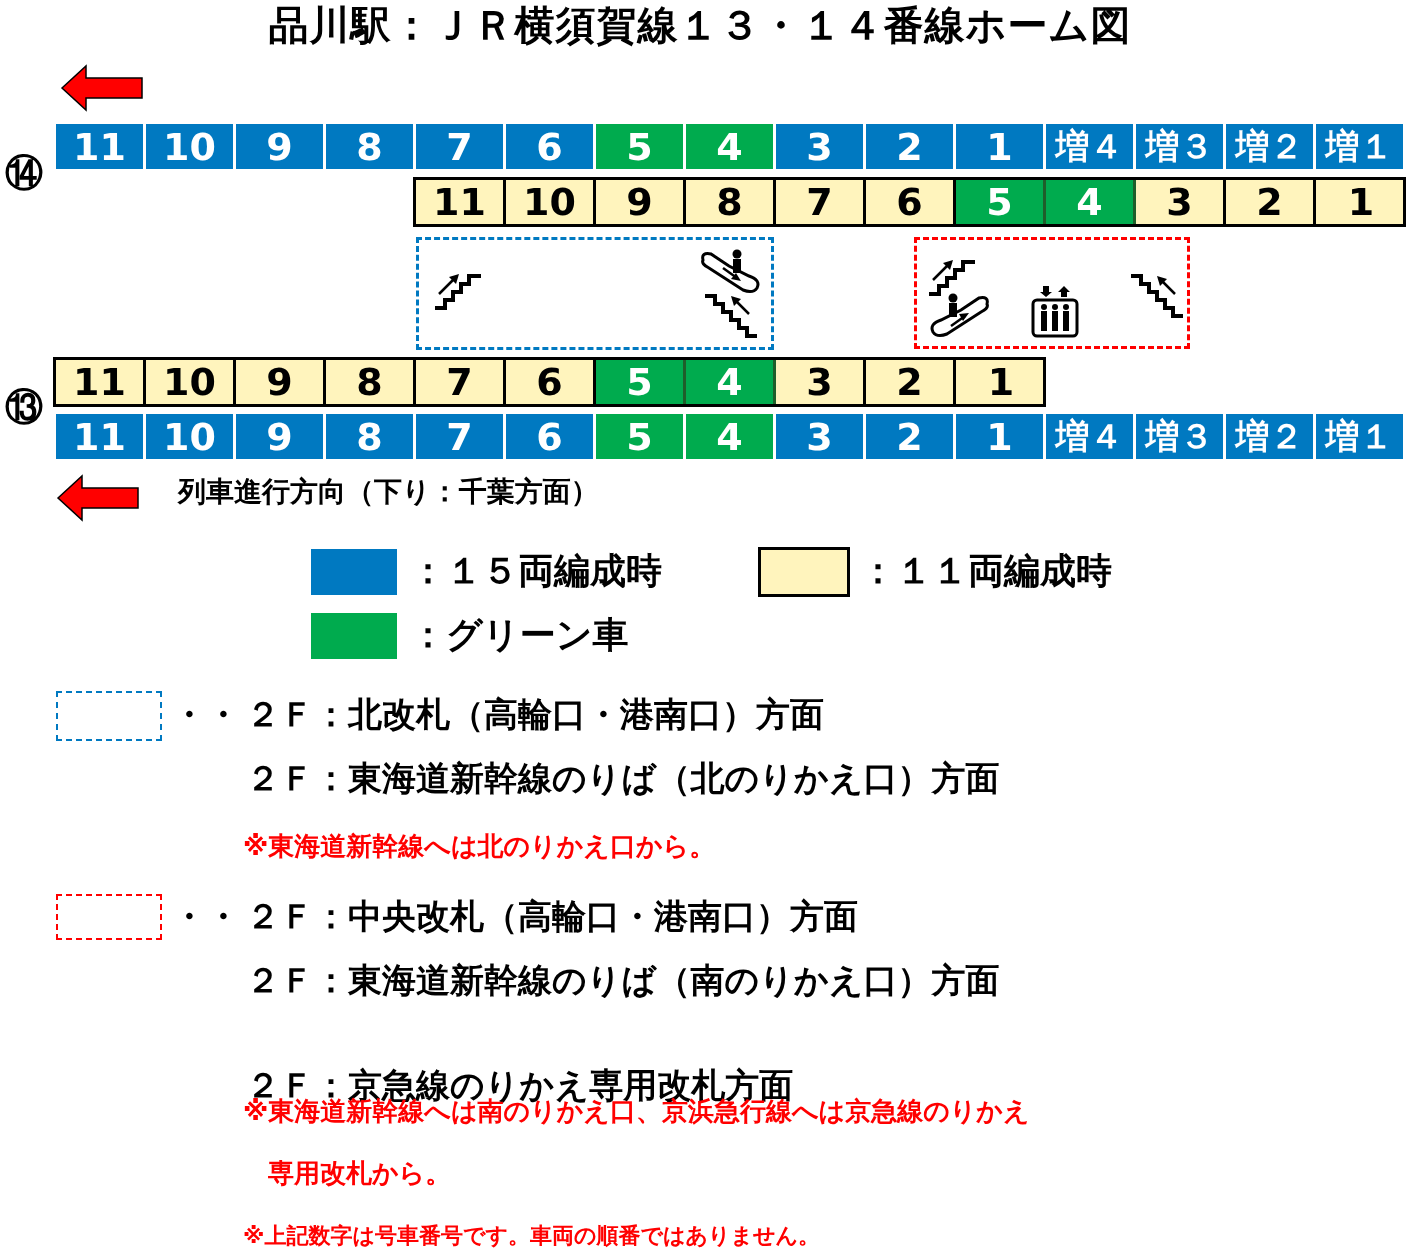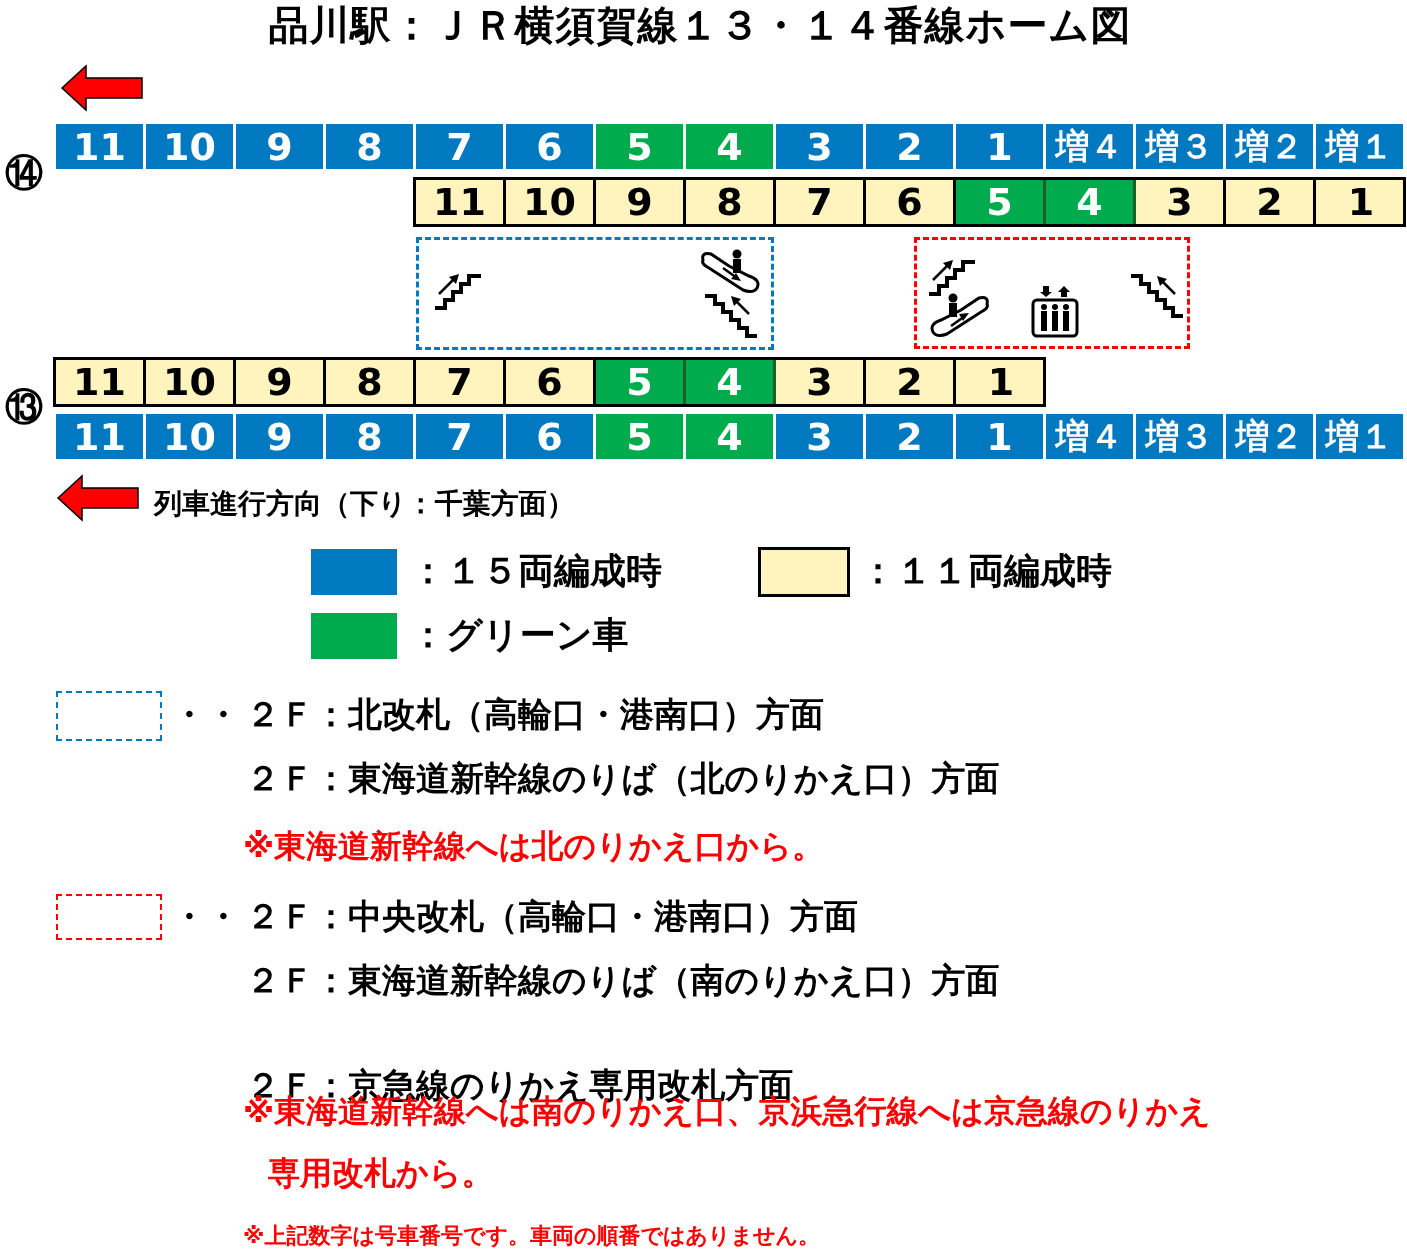--- a/index.html
+++ b/index.html
@@ -21,21 +21,21 @@
   .row.yellow { border: 3px solid #000; height: 50px; box-sizing: border-box; background: #fff4bd; }
   .yellow .car { width: 90px; height: 44px; color: #000; border-right: 3px solid #000; }
   .yellow .car:last-child { border-right: none; }
   .yellow .car.green { background: #00ab4e; color: #fff; border-right: 3px solid #1f5e2b; }
   .exitbox { box-sizing: border-box; }
   .exitbox.blue-dash { border: 3px dashed #0079c1; }
   .exitbox.red-dash { border: 3px dashed #ff0000; }
   .legend-swatch { width: 86px; height: 46px; box-sizing: border-box; }
   .legend-text { font-size: 36px; font-weight: bold; line-height: 46px; white-space: nowrap; }
   .exit-text { font-size: 34px; font-weight: bold; line-height: 44px; white-space: nowrap; }
-  .note { font-size: 32px; font-weight: bold; color: #ff0000; line-height: 36px; white-space: nowrap; }
+  .note { font-size: 26px; font-weight: bold; color: #ff0000; line-height: 36px; white-space: nowrap; }
   .note.big { font-size: 22px; text-align: right; }
   svg { display: block; }
 </style>
 </head>
 <body>
 
 <div class="abs title" style="left:-30px;">品川駅：ＪＲ横須賀線１３・１４番線ホーム図</div>
 
 <div class="abs" style="left:60px; top:64px; display:flex; align-items:center;">
   <svg class="arrow" viewBox="0 0 84 48">
@@ -155,21 +155,21 @@
   <div class="car green">4</div>
   <div class="car">3</div>
   <div class="car">2</div>
   <div class="car">1</div>
   <div class="car ext">増４</div>
   <div class="car ext">増３</div>
   <div class="car ext">増２</div>
   <div class="car ext">増１</div>
 </div>
 
-<div class="abs" style="left:54px; top:474px; display:flex; align-items:flex-end;">
+<div class="abs" style="left:54px; top:474px; display:flex; align-items:flex-start;gap:24px;">
   <svg class="arrow" viewBox="0 0 84 48" style="width:88px;">
     <polygon points="2,24 26,2 26,14 82,14 82,34 26,34 26,46" fill="#ff0000" stroke="#000" stroke-width="1.5"></polygon>
   </svg>
   <span class="dir" style="margin-left:12px;">列車進行方向（下り：千葉方面）</span>
 </div>
 
 <div class="abs legend-swatch" style="left:311px; top:549px; background:#0079c1;"></div>
 <div class="abs legend-text" style="left:410px; top:548px;">：１５両編成時</div>
 
 <div class="abs legend-swatch" style="left:758px; top:547px; width:92px; height:50px; background:#fff4bd; border:3px solid #000;"></div>

